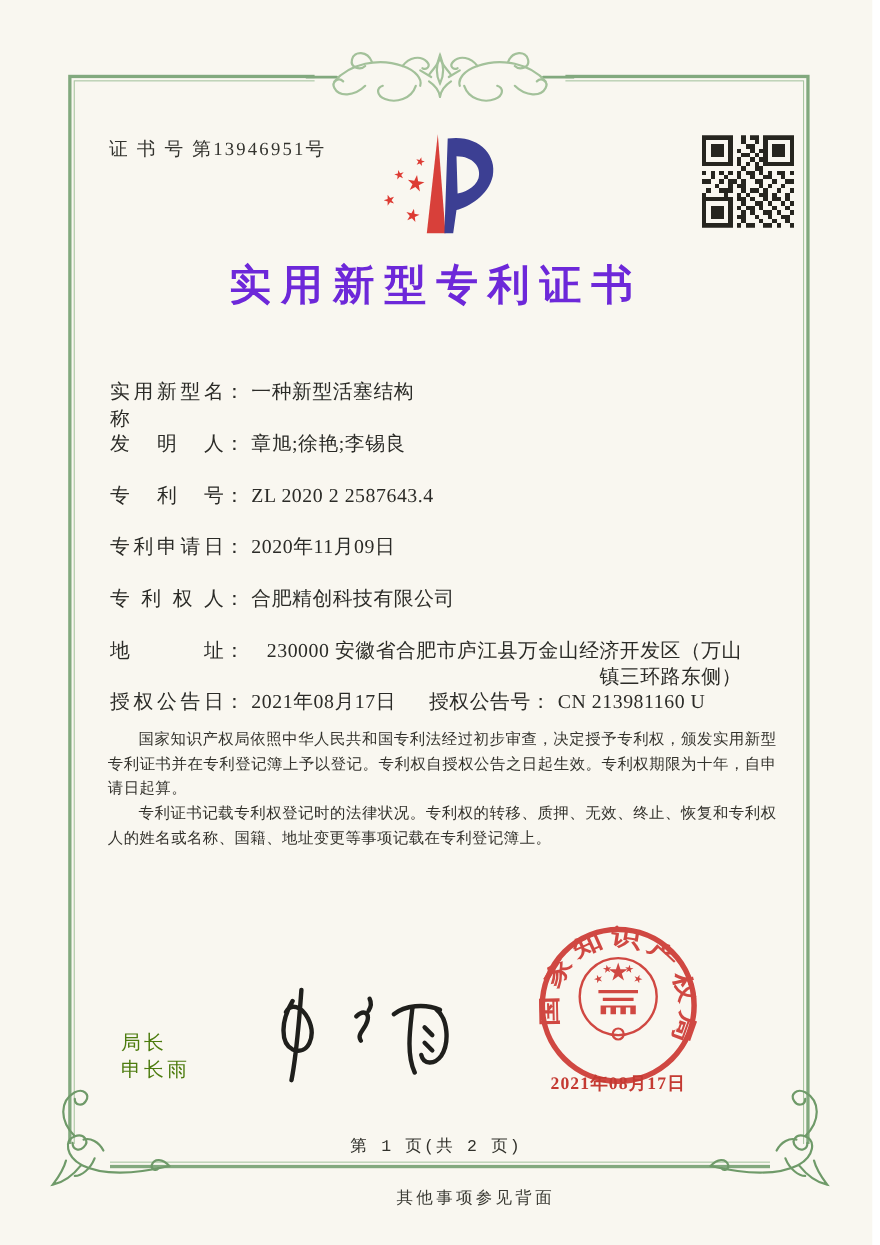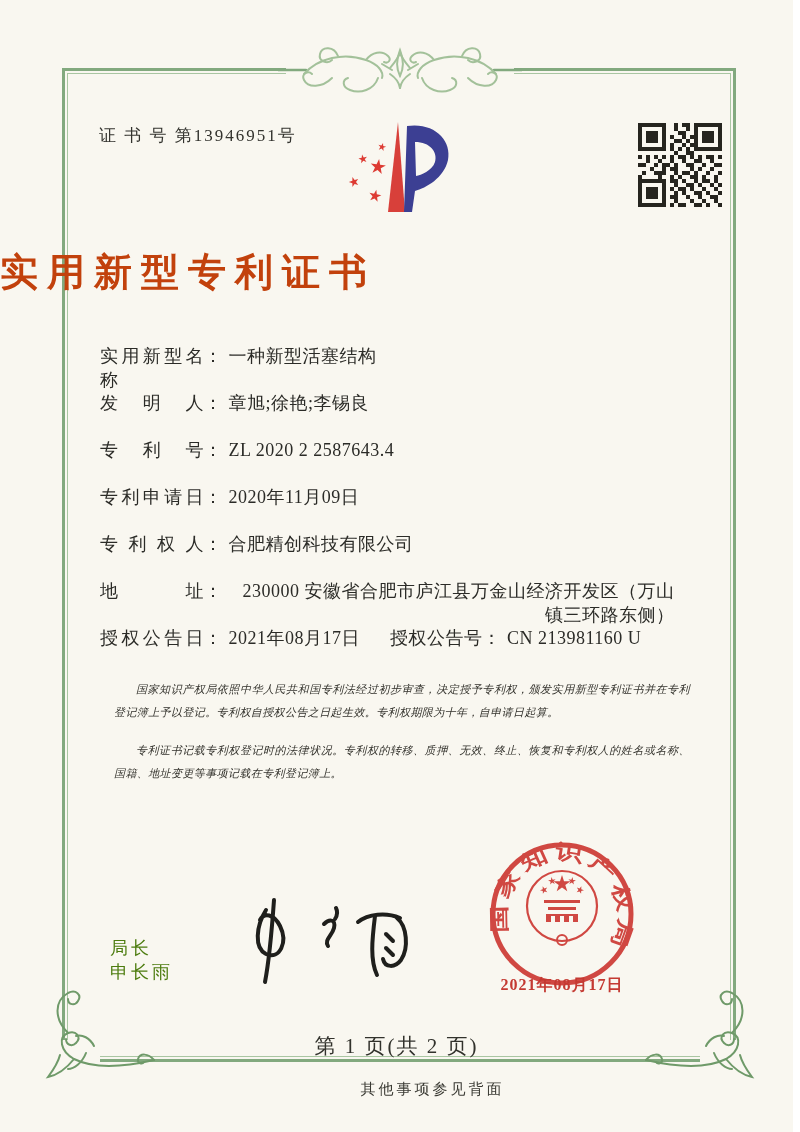--- a/index.html
+++ b/index.html
@@ -17,47 +17,47 @@
   .ornament-top { position:absolute; left:278px; top:34px; width:244px; height:76px; }
   .flourish { position:absolute; width:132px; height:102px; }
   .flourish.bl { left:24px; top:982px; }
   .flourish.br { left:644px; top:982px; }
 
   .cert-no { position:absolute; left:99px; top:124px; font-size:17px; letter-spacing:2px; color:#33332e; }
 
   .logo { position:absolute; left:336px; top:112px; width:126px; height:104px; }
   .qr { position:absolute; left:638px; top:123px; width:84px; height:84px; }
 
-  .title { position:absolute; left:0; right:0; top:247px; margin:0; text-align:left;
-           font-size:38px; font-weight:600; letter-spacing:9px; color:#c2410c; }
+  .title { position:absolute; left:0; right:0; top:234px; margin:0; text-align:center;
+           font-size:38px; font-weight:600; letter-spacing:9px; color:#6d28d9; }
 
   .field-row { position:absolute; left:100px; font-size:18px; line-height:24px; letter-spacing:0.5px; }
   .fr1{top:344px} .fr2{top:391px} .fr3{top:438px} .fr4{top:485px} .fr5{top:532px} .fr6{top:579px}
   .fr-grant{top:626px; width:604px;}
   .flabel { display:inline-block; width:104px; text-align:justify; text-align-last:justify;
             text-justify:inter-character; vertical-align:top; }
   .fsep { margin-right:6px; }
   .fvalue { display:inline-block; vertical-align:top; }
   .fvalue.addr { width:446px; line-height:24px;text-align:right; }
   .grant-right { position:absolute; left:290px; top:0; white-space:nowrap; }
 
   .paras { position:absolute; left:98px; top:662px; width:608px; }
-  .paras p { margin:16px; font-size:11px; line-height:22.6px; letter-spacing:0.4px;
-             text-indent:2em; text-align:justify; color:#33322c;font-style:italic; }
+  .paras p { margin:0; font-size:14px; line-height:22.6px; letter-spacing:0.4px;
+             text-indent:2em; text-align:justify; color:#33322c; }
 
   .director { position:absolute; left:110px; top:936px; font-size:18px; letter-spacing:3px; color:#4d7c0f; }
   .director .name { }
   .signature { position:absolute; left:236px; top:896px; width:188px; height:90px; }
 
   .seal { position:absolute; left:488px; top:840px; width:148px; height:148px; opacity:.92; }
   .seal-date { position:absolute; left:488px; top:975px; width:148px; text-align:center;
                font-size:16px; letter-spacing:1px; color:#c43a32; font-weight:600; }
 
   .page-info { position:absolute; left:0; top:1032px; width:100%; text-align:center;
-               font-size:21px; letter-spacing:2px; color:#32322c; }
+               font-size:15px; letter-spacing:2px; color:#32322c;font-family:Liberation Mono, monospace; }
   .back-note { position:absolute; left:0; top:1080px; width:100%; text-align:center;
                font-size:15px; letter-spacing:3px; color:#3a3a33;margin-left:36px; }
 </style>
 </head>
 <body>
 
 <div class="page">
 
   <div class="frame">
     <div class="frame-inner"></div>

